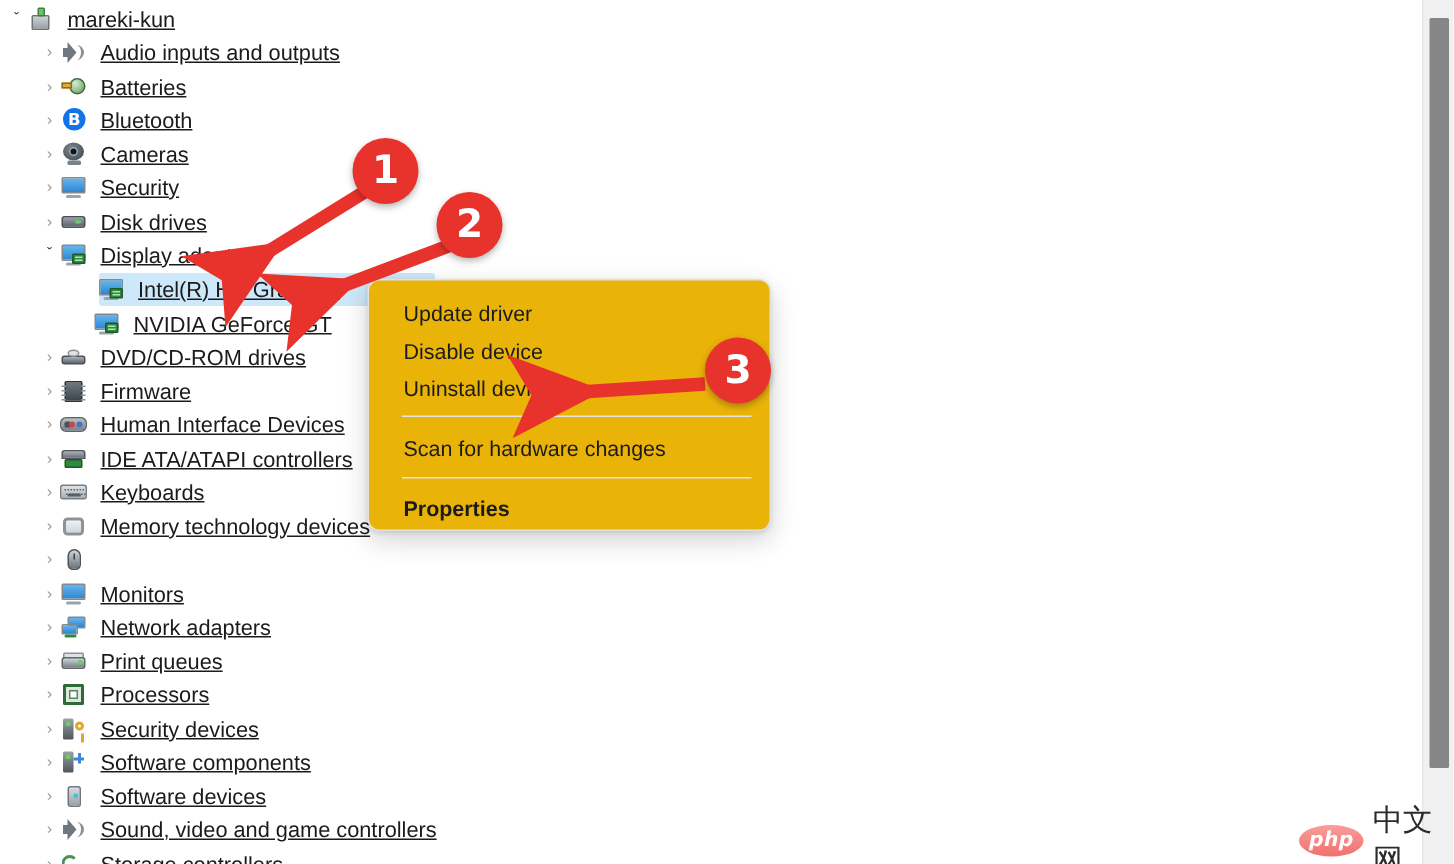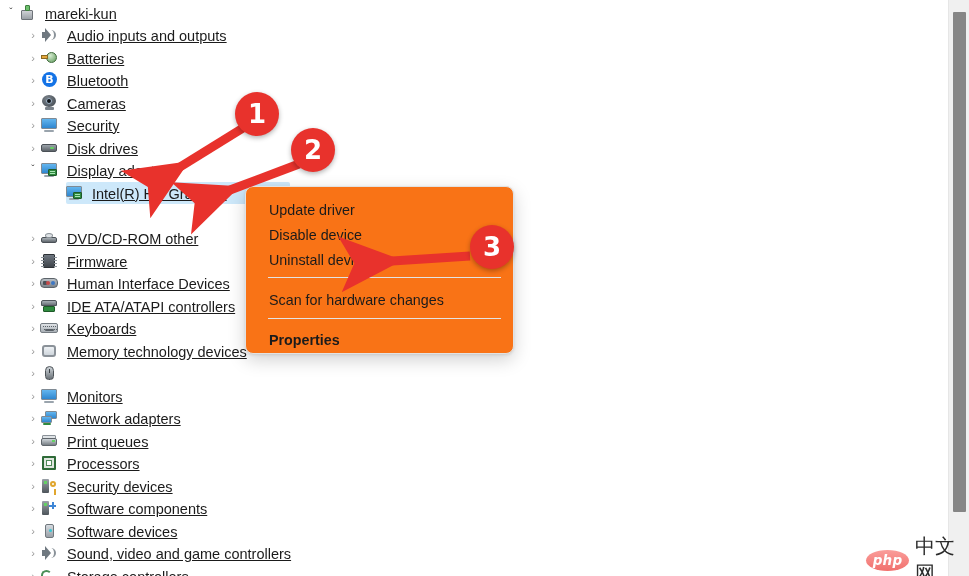--- a/index.html
+++ b/index.html
@@ -115,21 +115,21 @@
   .i-swd{position:absolute;left:5px;top:2px;width:9px;height:14px;background:linear-gradient(#d6dbe0,#9aa1a8);border:1px solid #70777d;border-radius:2px;box-sizing:border-box;}
   .i-swd:after{content:"";position:absolute;left:3px;top:4px;width:3px;height:3px;background:#35c7d6;border-radius:50%;}
 
   .i-stor{position:absolute;left:1px;top:3px;width:16px;height:12px;}
   .i-stor:before{content:"";position:absolute;left:0;top:0;width:11px;height:11px;border:2px solid #4a8f57;border-radius:50%;border-right-color:transparent;box-sizing:border-box;}
   .i-stor:after{content:"";position:absolute;right:0;bottom:0;width:8px;height:6px;background:#3f8a4d;border:1px solid #24603a;border-radius:1px;box-sizing:border-box;}
 
   
   .ctxmenu{
     position:absolute;left:245px;top:186px;width:269px;height:168px;
-    background:#f97316;border:1px solid #e2e2e2;border-radius:8px;
+    background:#eab308;border:1px solid #e2e2e2;border-radius:8px;
     box-shadow:0 6px 18px rgba(0,0,0,.18),0 1px 3px rgba(0,0,0,.10);
     box-sizing:border-box;z-index:40;
   }
   .mi{
     position:absolute;left:1px;right:1px;height:25px;display:flex;align-items:center;
     padding-left:22px;font-size:14.3px;color:#1b1b1b;box-sizing:border-box;white-space:nowrap;
   }
   .mi.bold{font-weight:bold;}
   .msep{position:absolute;left:22px;right:12px;height:1px;background:#e3e3e3;}
 
@@ -229,26 +229,35 @@
       </div>
       <div class="row sel" style="top: 182px; left: 51px; z-index: 2;">
         <span class="chev">&nbsp;</span>
         <span class="ico">
           <span class="i-display">
             <i></i>
           </span>
         </span>
         <span class="lbl">Intel(R) HD Graphics</span>
       </div>
+      <div class="row" style="top: 205px; left: 48px;">
+        <span class="chev">&nbsp;</span>
+        <span class="ico">
+          <span class="i-display">
+            <i></i>
+          </span>
+        </span>
+        <span class="lbl">NVIDIA GeForce GT</span>
+      </div>
       <div class="row" style="top: 227px; left: 26px;">
         <span class="chev">›</span>
         <span class="ico">
           <span class="i-dvd"></span>
         </span>
-        <span class="lbl">DVD/CD-ROM other</span>
+        <span class="lbl">DVD/CD-ROM drives</span>
       </div>
       <div class="row" style="top: 250px; left: 26px;">
         <span class="chev">›</span>
         <span class="ico">
           <span class="i-fw"></span>
         </span>
         <span class="lbl">Firmware</span>
       </div>
       <div class="row" style="top: 272px; left: 26px;">
         <span class="chev">›</span>

